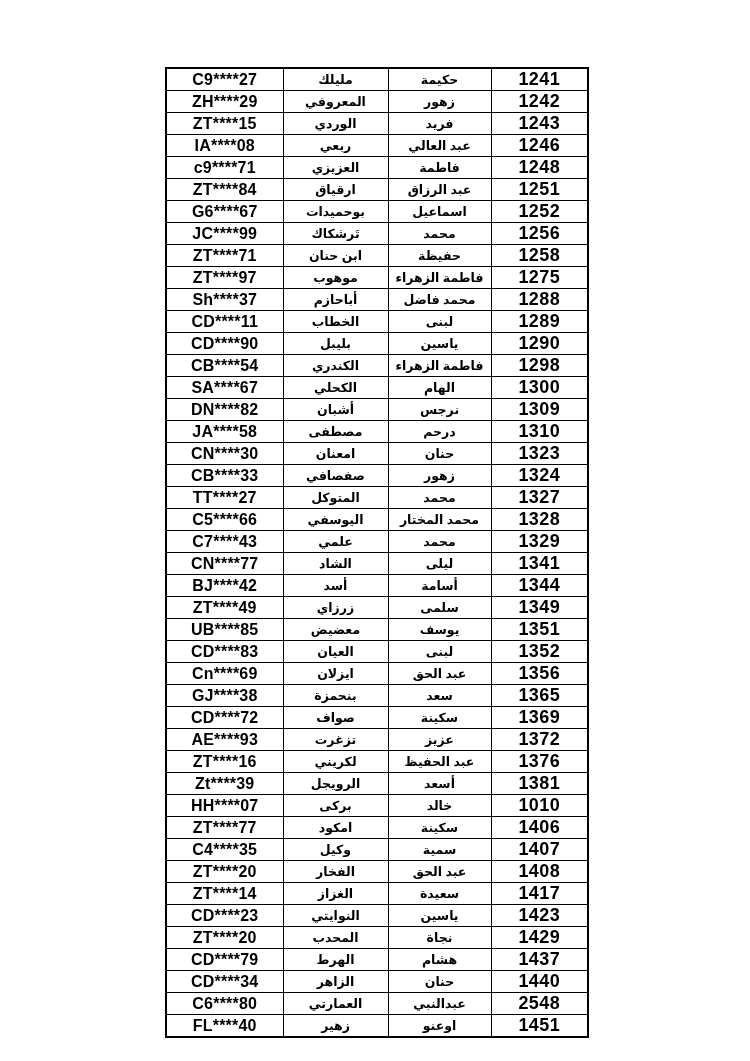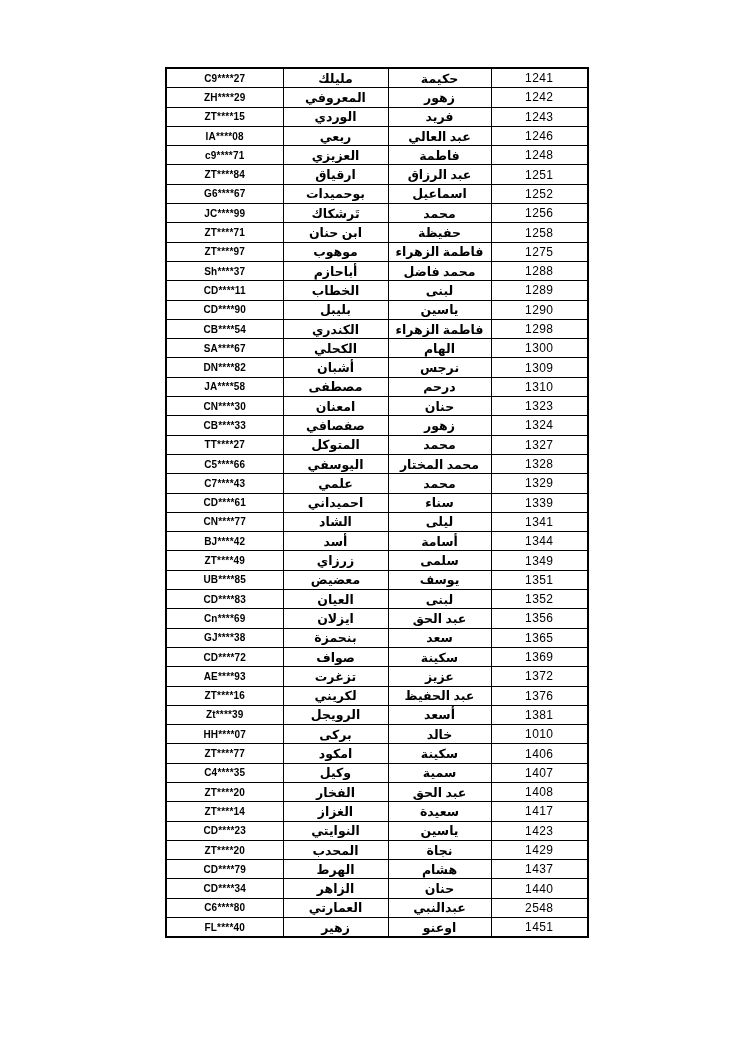--- a/index.html
+++ b/index.html
@@ -33,33 +33,33 @@
     white-space: nowrap;
     color: #000000;
   }
   col.c-code  { width: 117px; }
   col.c-last  { width: 105px; }
   col.c-first { width: 103px; }
   col.c-num   { width: 97px; }
   td.cell-code {
     font-family: "Liberation Sans", sans-serif;
     font-weight: bold;
-    font-size: 10px;
+    font-size: 16px;
     letter-spacing: 0.2px;
   }
   td.cell-arabic {
     direction: rtl;
     font-family: "Liberation Sans", "DejaVu Sans", sans-serif;
     font-weight: bold;
     font-size: 12.5px;
   }
   td.cell-num {
     font-family: "Liberation Sans", sans-serif;
-    font-weight: normal;
-    font-size: 12px;
+    font-weight: bold;
+    font-size: 18px;
     letter-spacing: 0.4px;
   }
   .page-footer {
     position: absolute;
     top: 1010px;
     left: 0;
     width: 750px;
     text-align: center;
     font-family: "Liberation Sans", sans-serif;
     font-size: 15px;
@@ -205,26 +205,20 @@
           <td class="cell-arabic" dir="rtl" lang="ar">محمد المختار</td>
           <td class="cell-num" dir="ltr">1328</td>
         </tr>
         <tr>
           <td class="cell-code" dir="ltr">C7****43</td>
           <td class="cell-arabic" dir="rtl" lang="ar">علمي</td>
           <td class="cell-arabic" dir="rtl" lang="ar">محمد</td>
           <td class="cell-num" dir="ltr">1329</td>
         </tr>
         <tr>
-          <td class="cell-code" dir="ltr">CD****61</td>
-          <td class="cell-arabic" dir="rtl" lang="ar">احميداني</td>
-          <td class="cell-arabic" dir="rtl" lang="ar">سناء</td>
-          <td class="cell-num" dir="ltr">1339</td>
-        </tr>
-        <tr>
           <td class="cell-code" dir="ltr">CN****77</td>
           <td class="cell-arabic" dir="rtl" lang="ar">الشاد</td>
           <td class="cell-arabic" dir="rtl" lang="ar">ليلى</td>
           <td class="cell-num" dir="ltr">1341</td>
         </tr>
         <tr>
           <td class="cell-code" dir="ltr">BJ****42</td>
           <td class="cell-arabic" dir="rtl" lang="ar">أسد</td>
           <td class="cell-arabic" dir="rtl" lang="ar">أسامة</td>
           <td class="cell-num" dir="ltr">1344</td>

